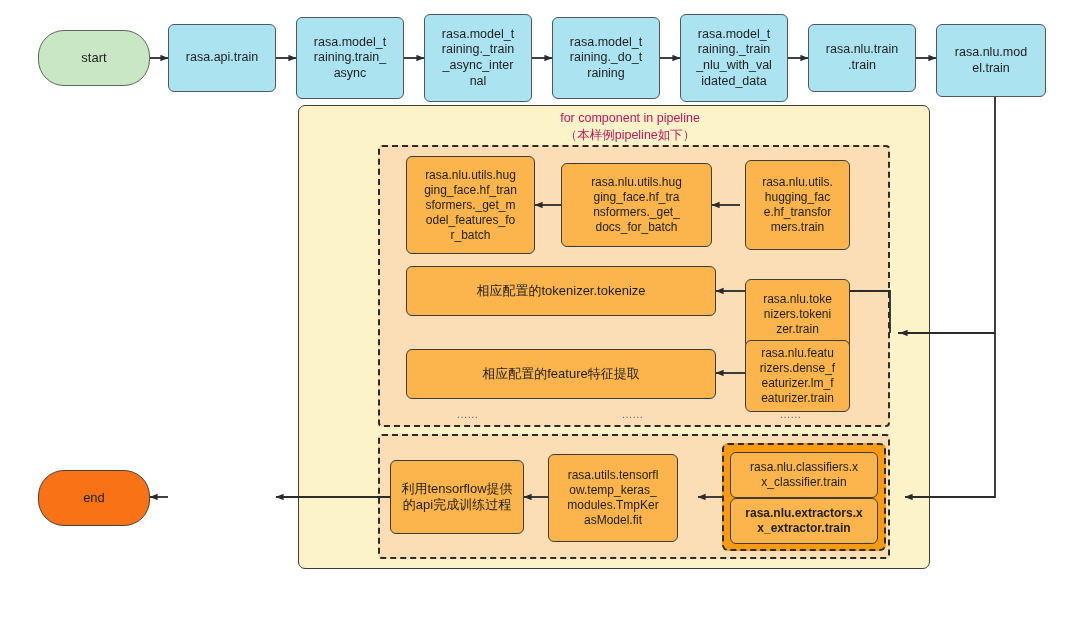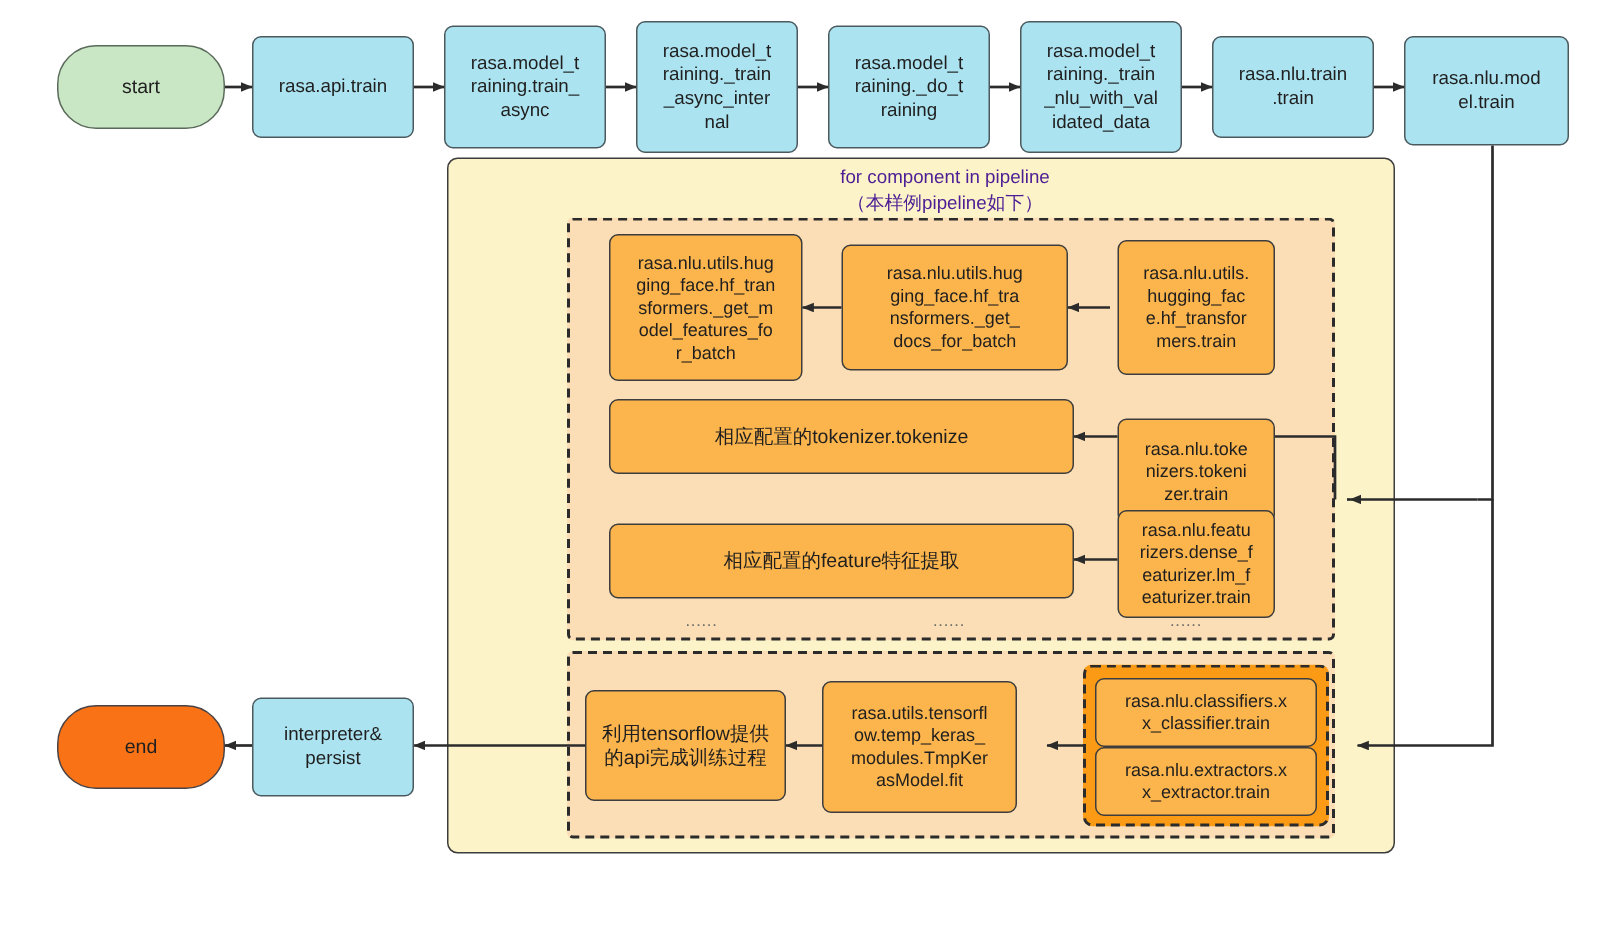--- a/index.html
+++ b/index.html
@@ -75,21 +75,21 @@
     box-sizing: border-box;
     background: #FB9A14;
     border: 2.4px dashed #2b2b2b;
     border-radius: 6px;
   }
   .loop-label {
     position: absolute;
     text-align: center;
     font-size: 12.5px;
     line-height: 1.35;
-    color: #4c1d95;
+    color: #be185d;
     white-space: pre-line;
   }
   .ellipsis {
     position: absolute;
     font-size: 11px;
     color: #6a6a6a;
     letter-spacing: 0.5px;
   }
   svg.edges {
     position: absolute;
@@ -228,29 +228,27 @@
 
   <div class="node orange" style="left:406px; top:349px; width:310px; height:50px; font-size:13px;">相应配置的feature特征提取</div>
 
   <div class="ellipsis" style="left:457px; top:408px;">......</div>
   <div class="ellipsis" style="left:622px; top:408px;">......</div>
   <div class="ellipsis" style="left:780px; top:408px;">......</div>
 
   <div class="node orange" style="left:730px; top:452px; width:148px; height:46px; font-size:12px;">rasa.nlu.classifiers.x
 x_classifier.train</div>
 
-  <div class="node orange" style="left:730px; top:498px; width:148px; height:46px; font-size:12px;">rasa.nlu.extractors.x
+  <div class="node orange" style="left:730px; top:498px; width:148px; height:46px; font-size:12px;font-weight:bold;">rasa.nlu.extractors.x
 x_extractor.train</div>
 
   <div class="node orange" style="left:548px; top:454px; width:130px; height:88px; font-size:12px;">rasa.utils.tensorfl
 ow.temp_keras_
 modules.TmpKer
 asModel.fit</div>
 
   <div class="node orange" style="left:390px; top:460px; width:134px; height:74px; font-size:13px;">利用tensorflow提供
 的api完成训练过程</div>
 
-  <div class="node blue" style="left:168px; top:465px; width:108px; height:66px;">interpreter&amp;
-persist</div>
 
   <div class="node terminal pink" style="left:38px; top:470px; width:112px; height:56px;">end</div>
 
 </div>
 
 </body></html>

